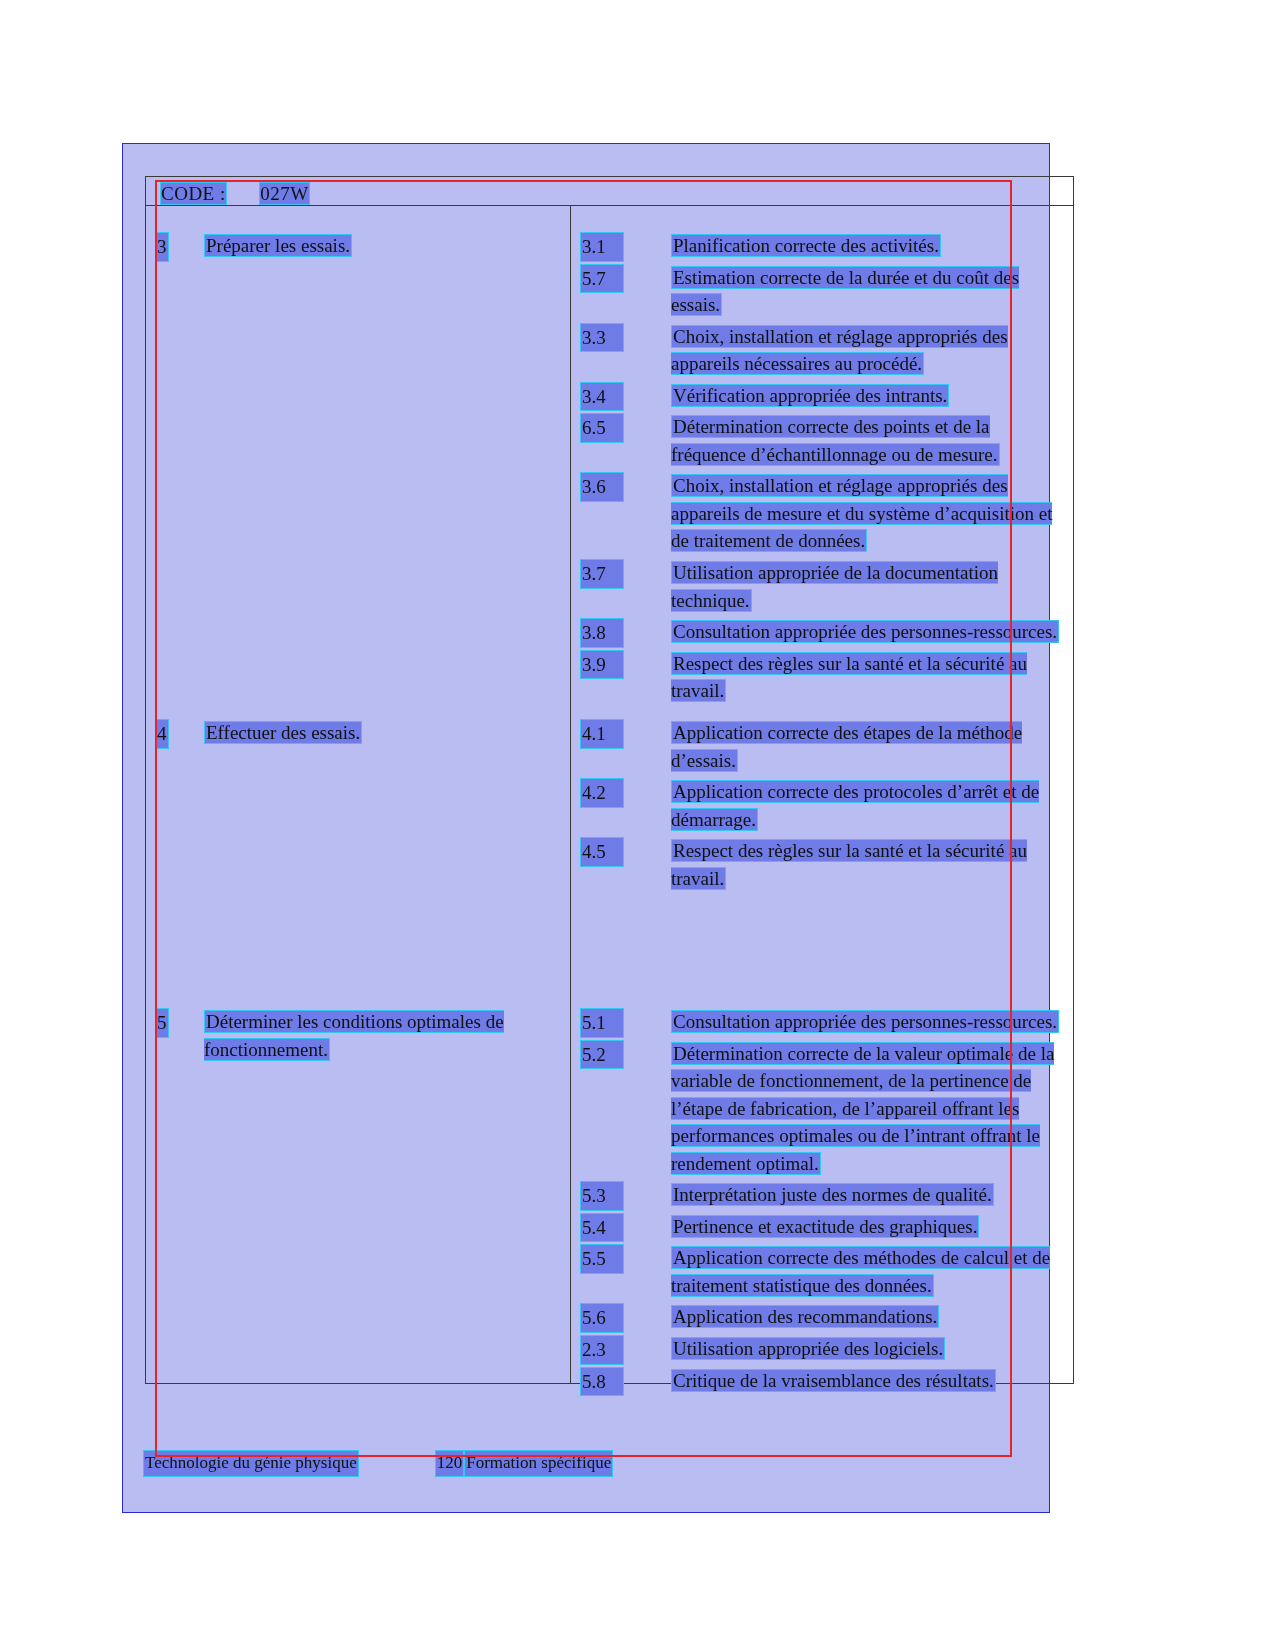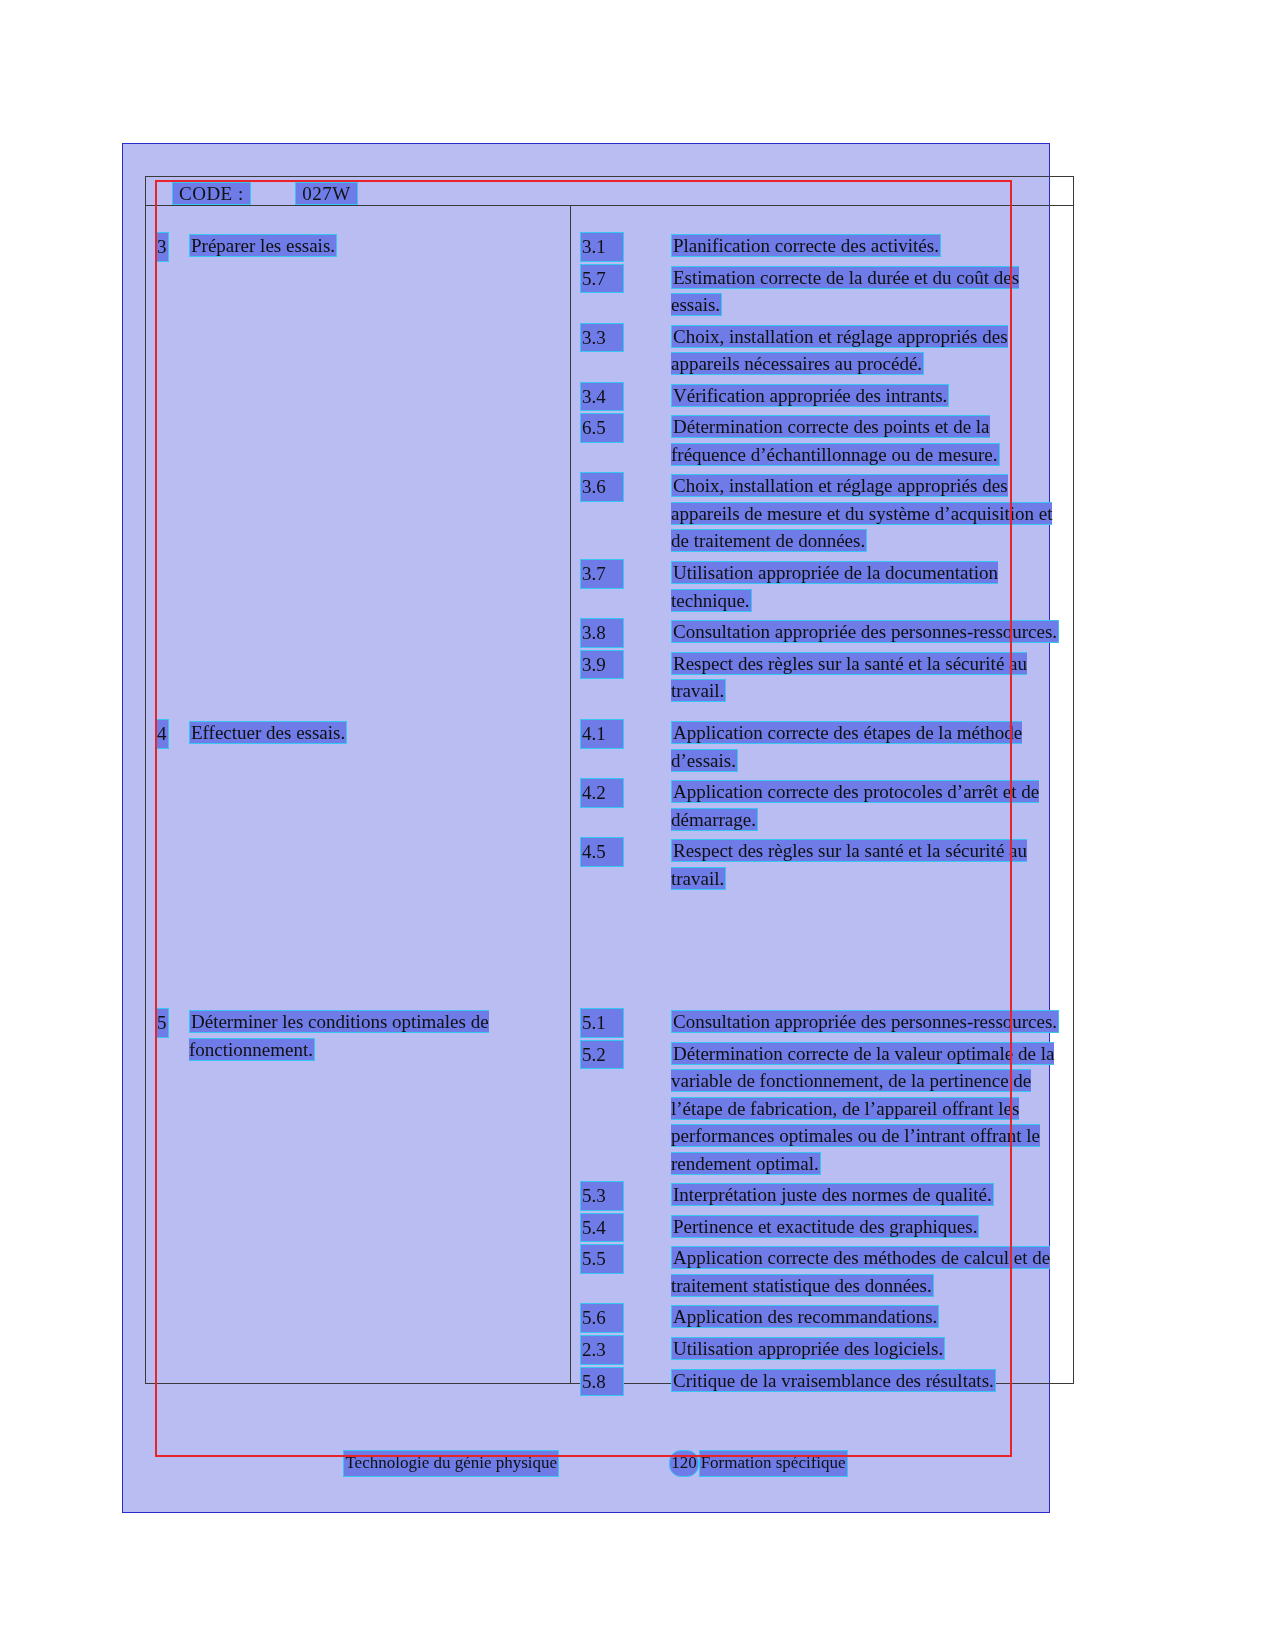--- a/index.html
+++ b/index.html
@@ -75,23 +75,22 @@
     position: absolute;
     left: 160px;
     top: 180px;
     font-size: 19px;
     letter-spacing: 0.5px;
     white-space: nowrap;
   }
   #code-header .hl {
     background: #6f7ce8;
     border: 1px solid #37c5f2;
-    padding: 0 6px;
+    padding: 0 0;
     color: #121212;
-    margin-left: 12px;
   }
 
   
   .hl {
     background: #6f7ce8;
     border: 1px solid #37c5f2;
     box-sizing: border-box;
     color: #101010;
     padding: 0 1px;
     display: inline;
@@ -110,21 +109,21 @@
     width: 410px;
     font-size: 19px;
   }
   .left-cell .num {
     position: absolute;
     left: 0;
     top: 0;
   }
   .left-cell .txt {
     display: block;
-    margin-left: 34px;
+    margin-left: 49px;
   }
 
   .right-cell {
     position: absolute;
     left: 425px;
     width: 480px;
     font-size: 19px;
   }
   .crit {
     position: relative;
@@ -144,26 +143,25 @@
   }
 
   
   #footer {
     position: absolute;
     left: 143px;
     top: 1450px;
     width: 905px;
     font-size: 17px;
     display: flex;
-    justify-content: center;
+    justify-content: flex-start;
     align-items: baseline;
   }
   #footer .mid {
-    margin-left: 110px;
-    border-radius: 12px;
+    margin-left: 76px;
   }
 </style>
 </head>
 <body>
 
 <div id="page-highlight"></div>
 
 <div id="doc-table"></div>
 <div id="header-rule"></div>
 <div id="col-divider"></div>

